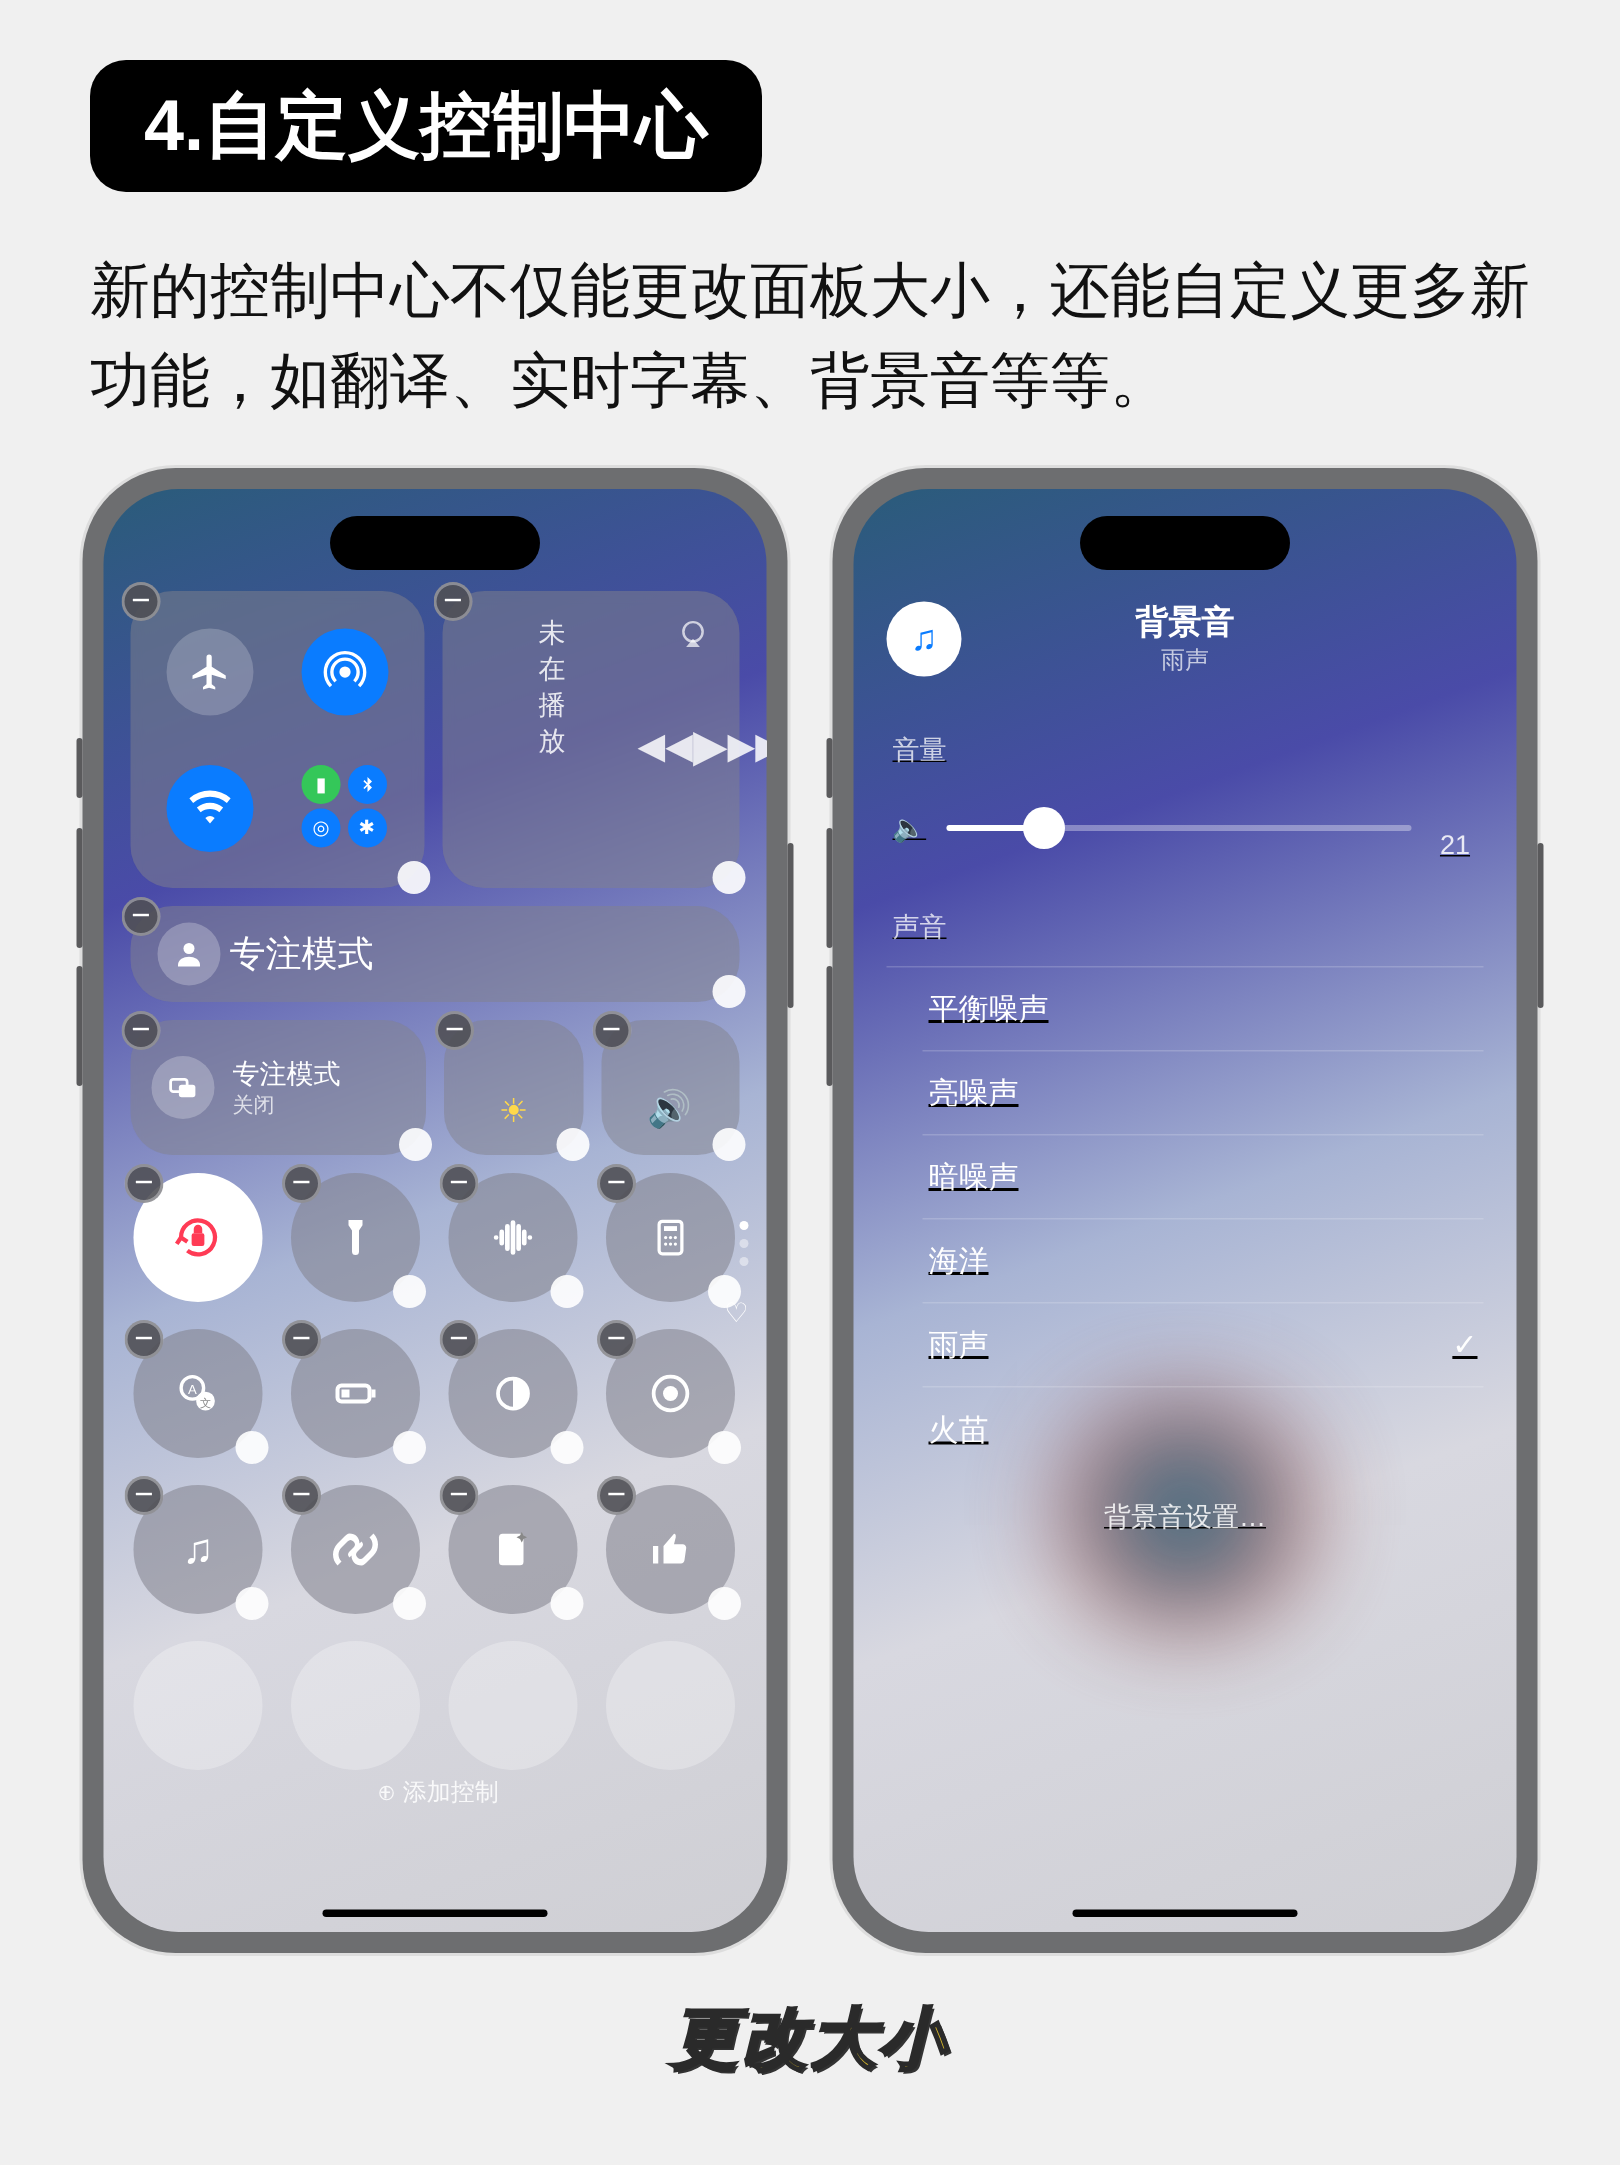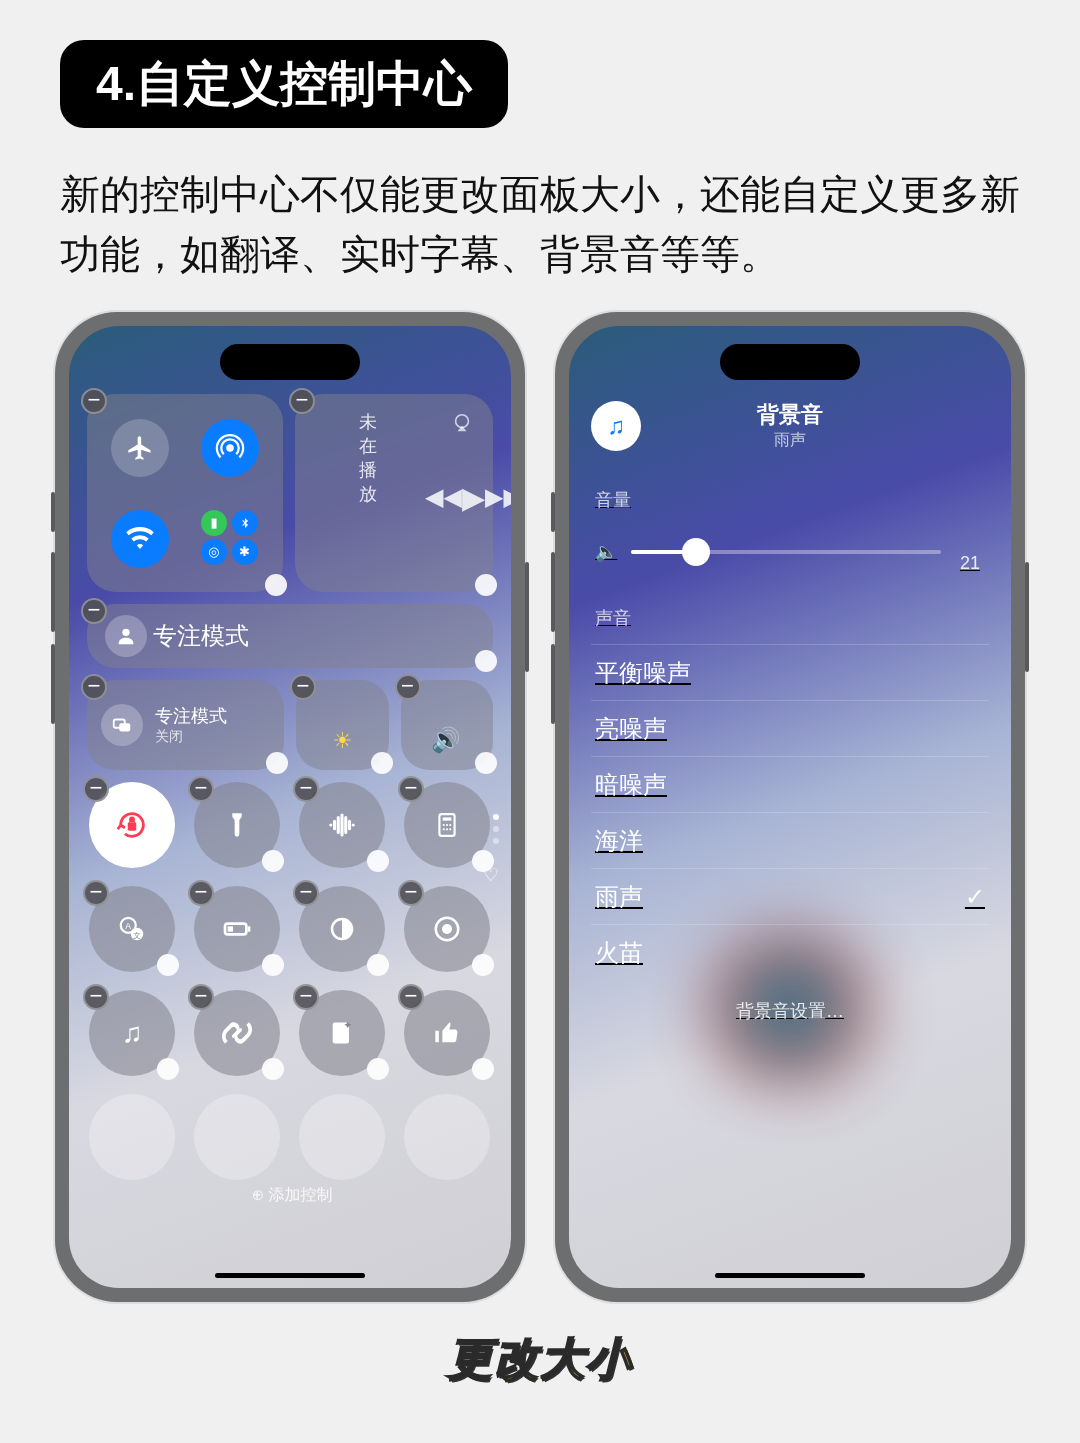--- a/index.html
+++ b/index.html
@@ -150,23 +150,24 @@
   .bs-body { position:absolute; top:150px; left:22px; right:22px; bottom:30px;text-decoration:underline;}
   .sect-lbl { color:rgba(255,255,255,0.75); font-size:18px; padding:12px 4px;}
   .vol-row { display:flex; align-items:center; gap:14px; padding:6px 4px 20px 4px; }
   .vol-track { flex:1; height:4px; background:rgba(255,255,255,0.35); border-radius:2px; position:relative;}
   .vol-fill { position:absolute; left:0; top:0; height:100%; background:#fff; border-radius:2px;}
   .vol-thumb{ position:absolute; top:50%; transform:translate(-50%,-50%); width:28px; height:28px; border-radius:50%; background:#fff;}
   .vol-val { color:rgba(255,255,255,0.85); font-size:18px; min-width:30px; text-align:center;margin-top:23px;}
   .vol-spk { color:#fff; font-size:18px;}
   .list-item {
     display:flex; align-items:center; justify-content:space-between;
-    height:56px; color:#fff; font-size:24px;
+    height:56px; color:#fff; font-size:20px;
     border-bottom:1px solid rgba(255,255,255,0.18);
     padding:0 4px;
+    margin-left:24px;
   }
   .list-item:last-child{border-bottom:none;}
   .settings-link { text-align:center; color:rgba(255,255,255,0.85); font-size:18px; margin-top:18px;}
   .blur-blob{ position:absolute; bottom:200px; left:50%; transform:translateX(-50%); width:220px; height:160px; border-radius:50%; background:radial-gradient(circle,#1a6a88 10%,#a06060 50%,transparent 70%); filter:blur(30px); opacity:0.9;}
   
   .caption-row { display:flex; gap:30px; justify-content:center; margin-top:28px;}
   .caption {
     width:470px; text-align:center;
     font-size:44px; font-weight:800; font-style:italic;
     color:#d8b82a;

